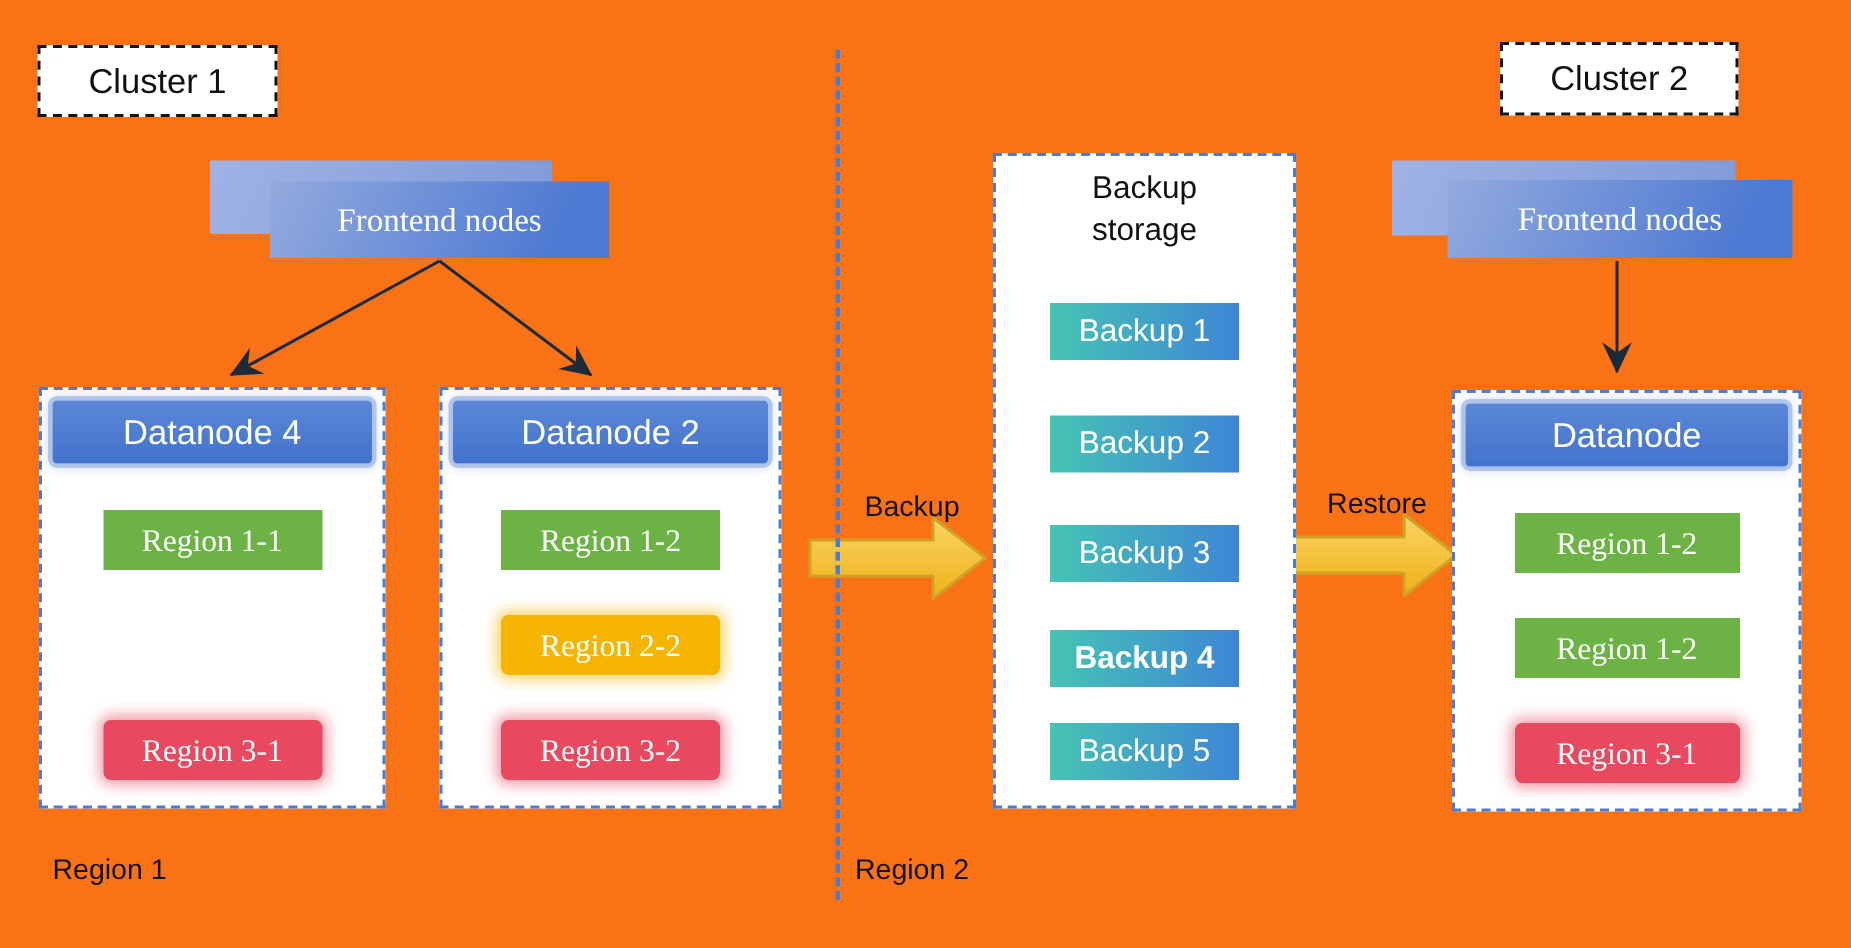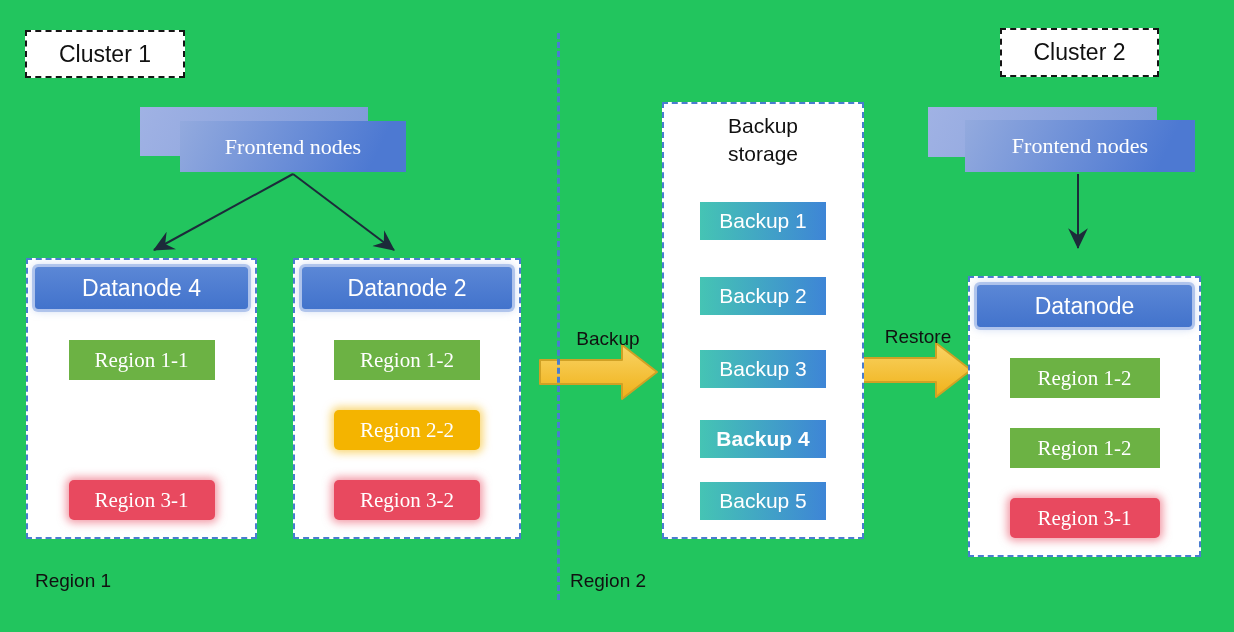--- a/index.html
+++ b/index.html
@@ -1,17 +1,17 @@
 <!DOCTYPE html>
 <html><head>
 <meta charset="utf-8">
 <style>
   html,body{margin:0;padding:0;background:#fff;}
   #canvas{
-    position:relative;width:1234px;height:632px;background:#22c55e;
+    position:relative;width:1234px;height:632px;background:#f97316;
     font-family:"Liberation Sans", sans-serif;overflow:hidden;
   }
   .abs{position:absolute;}
   .flexc{display:flex;align-items:center;justify-content:center;}
 
   .cluster-label{
     border:2px dashed #151515;color:#111;font-size:23px;
     background:#fff;
   }
   .fe-back{
@@ -130,21 +130,21 @@
 
   <div class="abs cluster-label flexc" style="left:1000px;top:28px;width:155px;height:45px;">
     <span>Cluster 2</span>
   </div>
 
   <div class="abs fe-back" style="left:928px;top:107px;width:229px;height:50px;"></div>
   <div class="abs fe-front flexc" style="left:965px;top:120px;width:230px;height:52px;">
     <span>Frontend nodes</span>
   </div>
 
-  <div class="abs dn-box" style="left:968px;top:276px;width:229px;height:277px;">
+  <div class="abs dn-box" style="left:968px;top:260px;width:229px;height:277px;">
     <div class="dn-header flexc">
       <span>Datanode</span>
     </div>
     <div class="region green row1" style="width:150px;">Region 1-2</div>
     <div class="region green row2" style="width:150px;">Region 1-2</div>
     <div class="region red row3" style="width:150px;">Region 3-1</div>
   </div>
 
   <div class="abs region-caption" style="left:35px;top:570px;">Region 1</div>
   <div class="abs region-caption" style="left:570px;top:570px;">Region 2</div>

